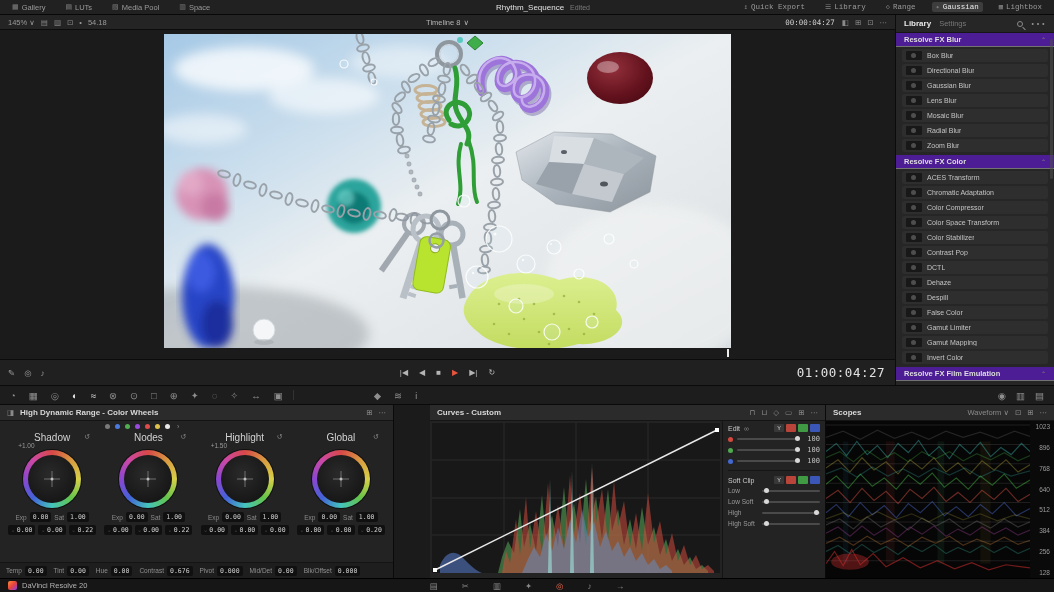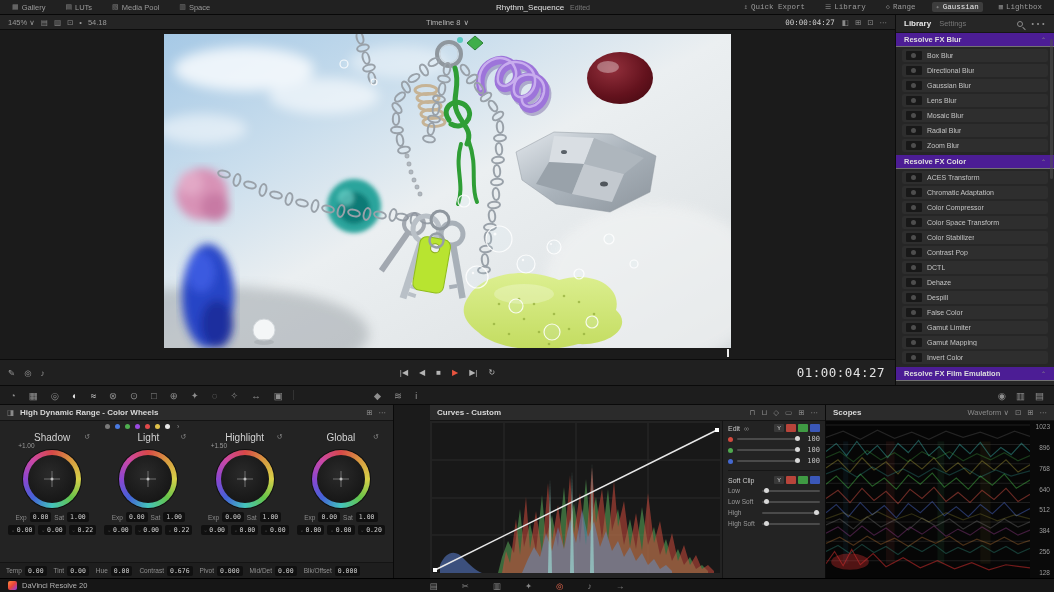--- a/index.html
+++ b/index.html
@@ -702,21 +702,21 @@
               </span>
               <span class="valbox rgbbox">
                 <i>◦</i>
                 <span>0.22</span>
               </span>
             </div>
           </div>
 
           <div class="wheel-col">
             <div class="wheel-head">
-              <span class="wheel-name">Light</span>
+              <span class="wheel-name">Nodes</span>
               <span class="wheel-reset">↺</span>
             </div>
             <div class="wheel-badge"></div>
             <div class="wheel">
               <span class="hline"></span>
               <span class="vline"></span>
               <span class="cdot"></span>
             </div>
             <div class="wheel-vals">
               <span class="lbl">Exp</span>

